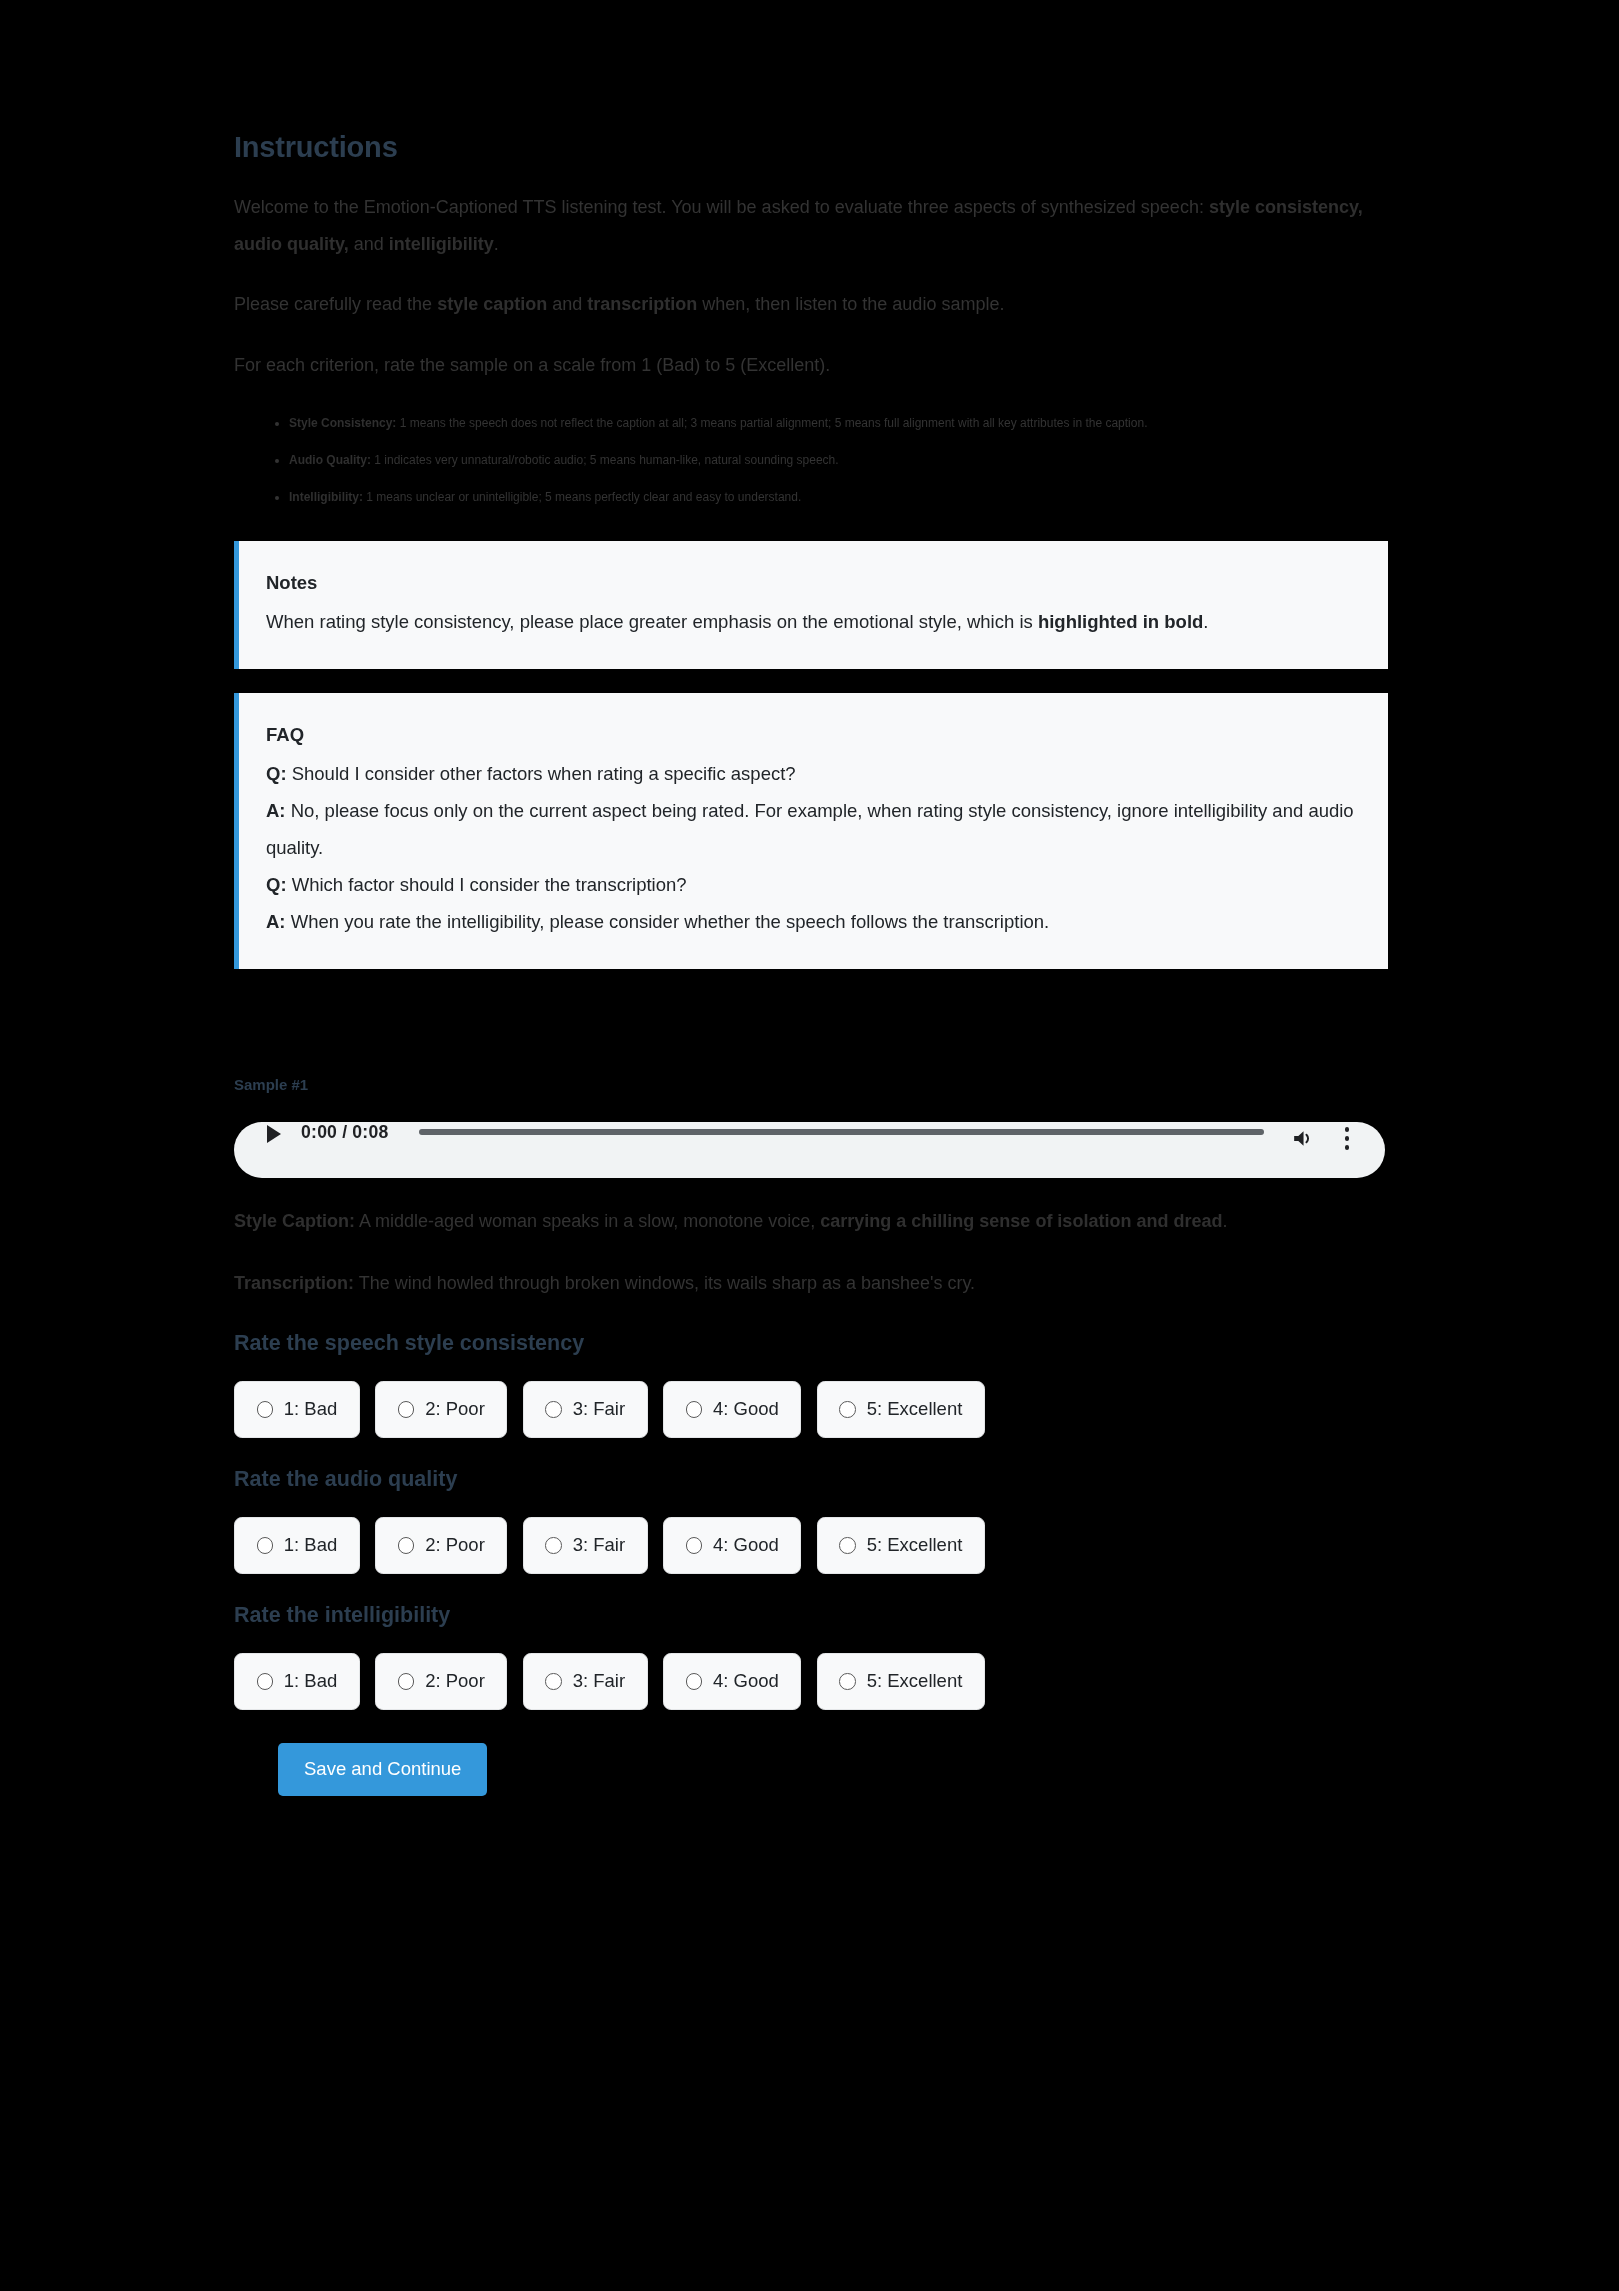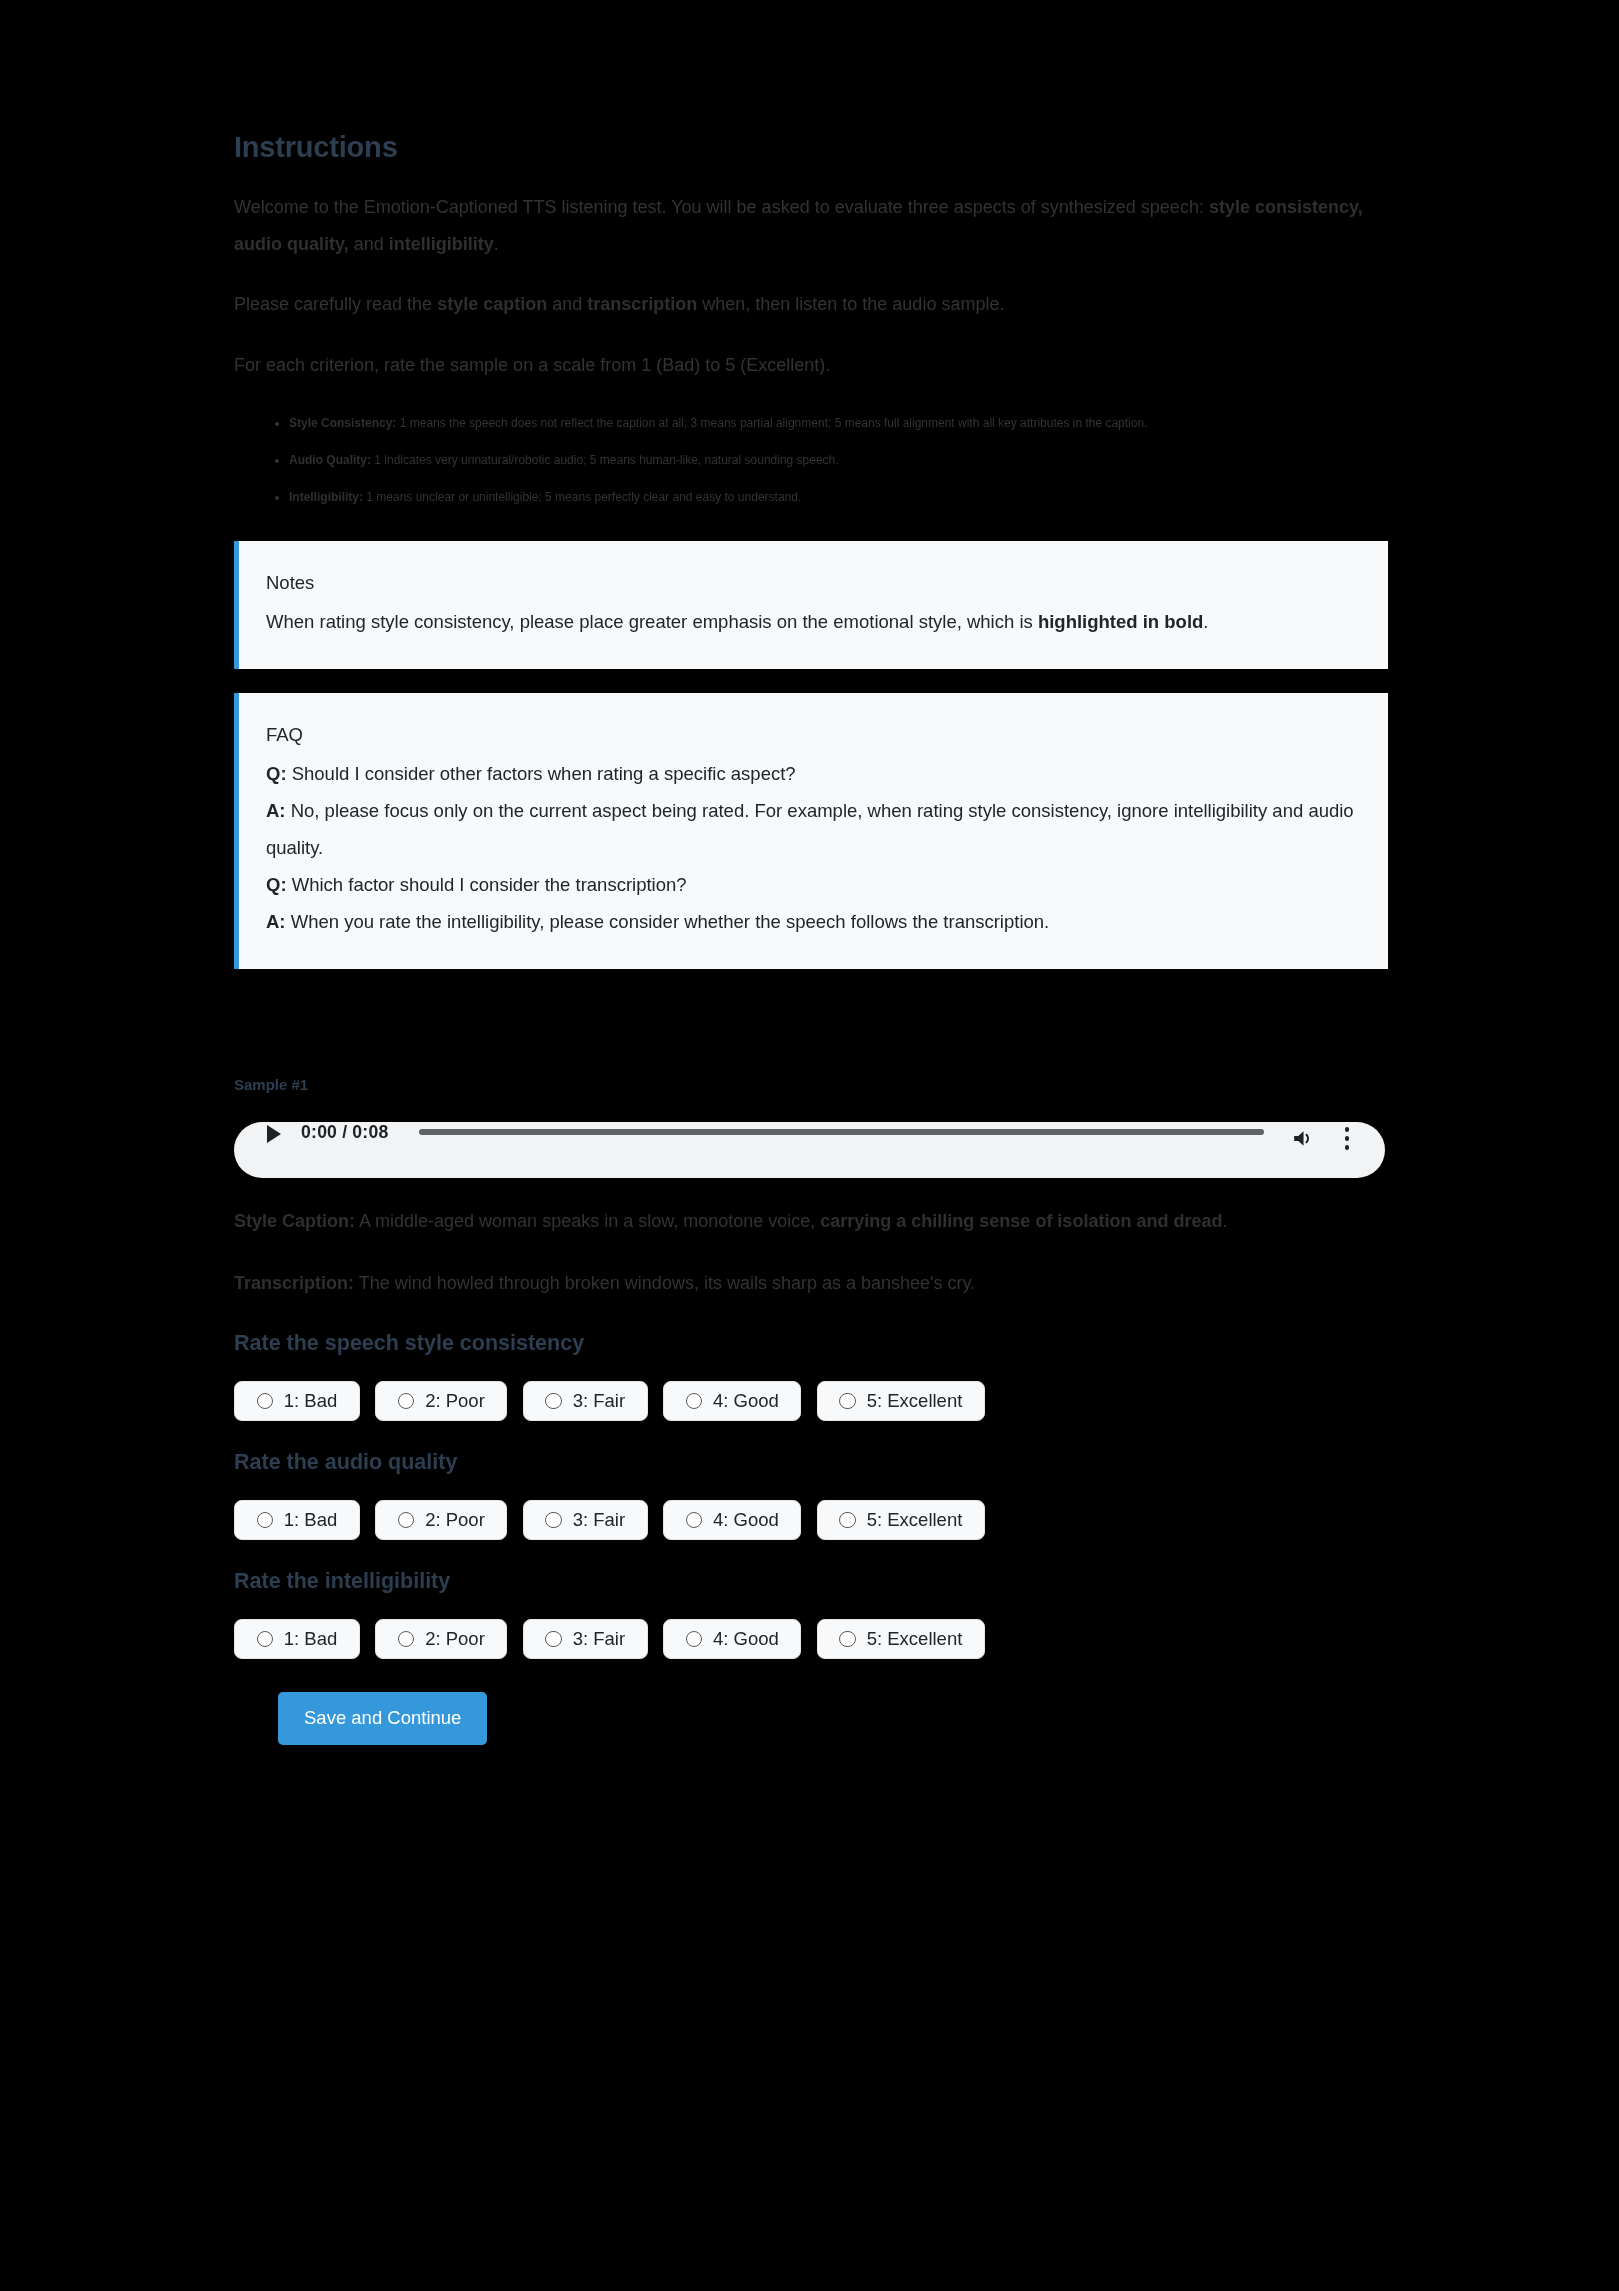--- a/index.html
+++ b/index.html
@@ -53,21 +53,21 @@
 
   .callout {
     background: #f8f9fa;
     border-left: 5.9px solid #3498db;
     margin-top: 24.4px;
     padding: 25px 27px 29px 27px;
   }
   .callout-title {
     color: #212529;
     font-size: 18.5px;
-    font-weight: normal;
+    font-weight: bold;
     margin: 0 0 3.9px 0;
     line-height: 33px;
   }
   .callout-text {
     color: #212529;
     font-size: 18.5px;
     line-height: 37px;
     margin: 0;
   }
   .callout-text .b { font-weight: bold; }
@@ -163,21 +163,21 @@
 
   .radio-row {
     display: flex;
     gap: 15.6px;
     margin-top: 25px;
   }
   .radio-option {
     background: #f8f9fa;
     border: 1px solid #e4e6e8;
     border-radius: 7.8px;
-    height: 40px;
+    height: 57px;
     display: flex;
     align-items: center;
     padding: 0 21.5px;
     cursor: pointer;
     box-shadow: 0 1px 1px rgba(0,0,0,0.04);
   }
   .radio-circle {
     width: 16.6px; height: 16.6px;
     border: 1.6px solid #5a5a5a;
     border-radius: 50%;

